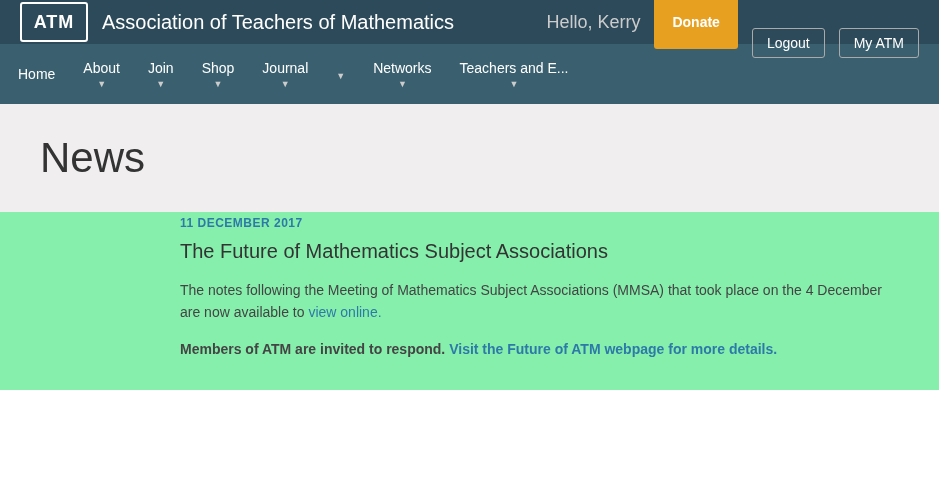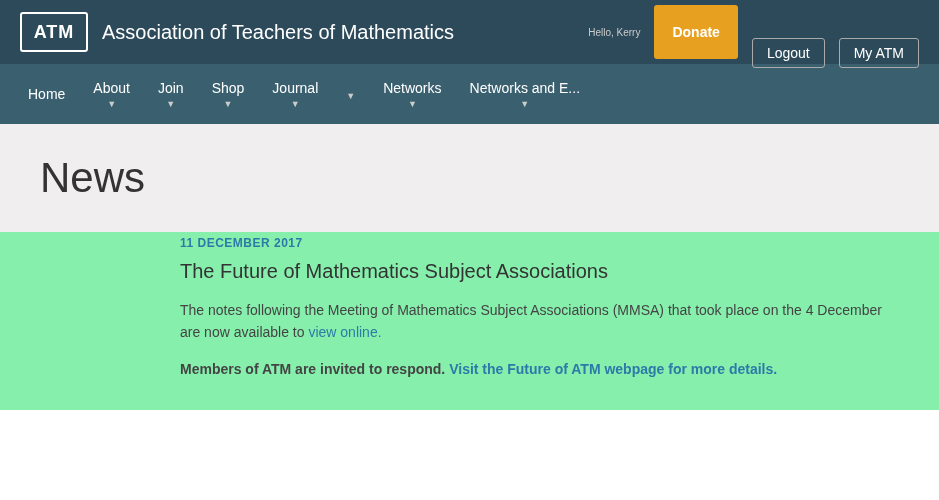--- a/index.html
+++ b/index.html
@@ -5,21 +5,21 @@
     * { margin: 0; padding: 0; box-sizing: border-box; }
     body { font-family: Arial, sans-serif; background: #fff; }
 
     
     .header {
       background-color: #2d4a5a;
       display: flex;
       align-items: center;
       justify-content: space-between;
       padding: 0 20px;
-      height: 64px;
+      height: 44px;
     }
     .header-left {
       display: flex;
       align-items: center;
       gap: 14px;
     }
     .logo-box {
       display: flex;
       align-items: center;
       justify-content: center;
@@ -40,21 +40,21 @@
       font-size: 20px;
       font-weight: normal;
     }
     .header-right {
       display: flex;
       align-items: center;
       gap: 14px;
     }
     .hello-text {
       color: #ccc;
-      font-size: 10px;
+      font-size: 18px;
     }
     .donate-btn {
       background-color: #e8a020;
       color: #fff;
       border: none;
       padding: 19px 18px;
       font-size: 14px;
       font-weight: bold;
       border-radius: 3px;
       cursor: pointer;
@@ -69,21 +69,21 @@
       cursor: pointer;
       margin-top: 42px;
     }
 
     
     .nav {
       background-color: #3a6070;
       display: flex;
       align-items: center;
       height: 60px;
-      padding: 0 14px;
+      padding: 0 4px;
     }
     .nav-item {
       display: flex;
       flex-direction: column;
       align-items: center;
       color: #fff;
       font-size: 14px;
       padding: 0 14px;
       cursor: pointer;
       white-space: nowrap;
@@ -185,21 +185,21 @@
     <span class="nav-chevron">▼</span>
   </div>
   <div class="nav-item">
     <span class="nav-chevron">▼</span>
   </div>
   <div class="nav-item">
     <span>Networks</span>
     <span class="nav-chevron">▼</span>
   </div>
   <div class="nav-item">
-    <span>Networks and E...</span>
+    <span>Teachers and E...</span>
     <span class="nav-chevron">▼</span>
   </div>
 </nav>
 
 <div class="news-banner">
   <h1 class="news-title">News</h1>
 </div>
 
 <div class="content">
   <div class="article-date">11 DECEMBER 2017</div>

